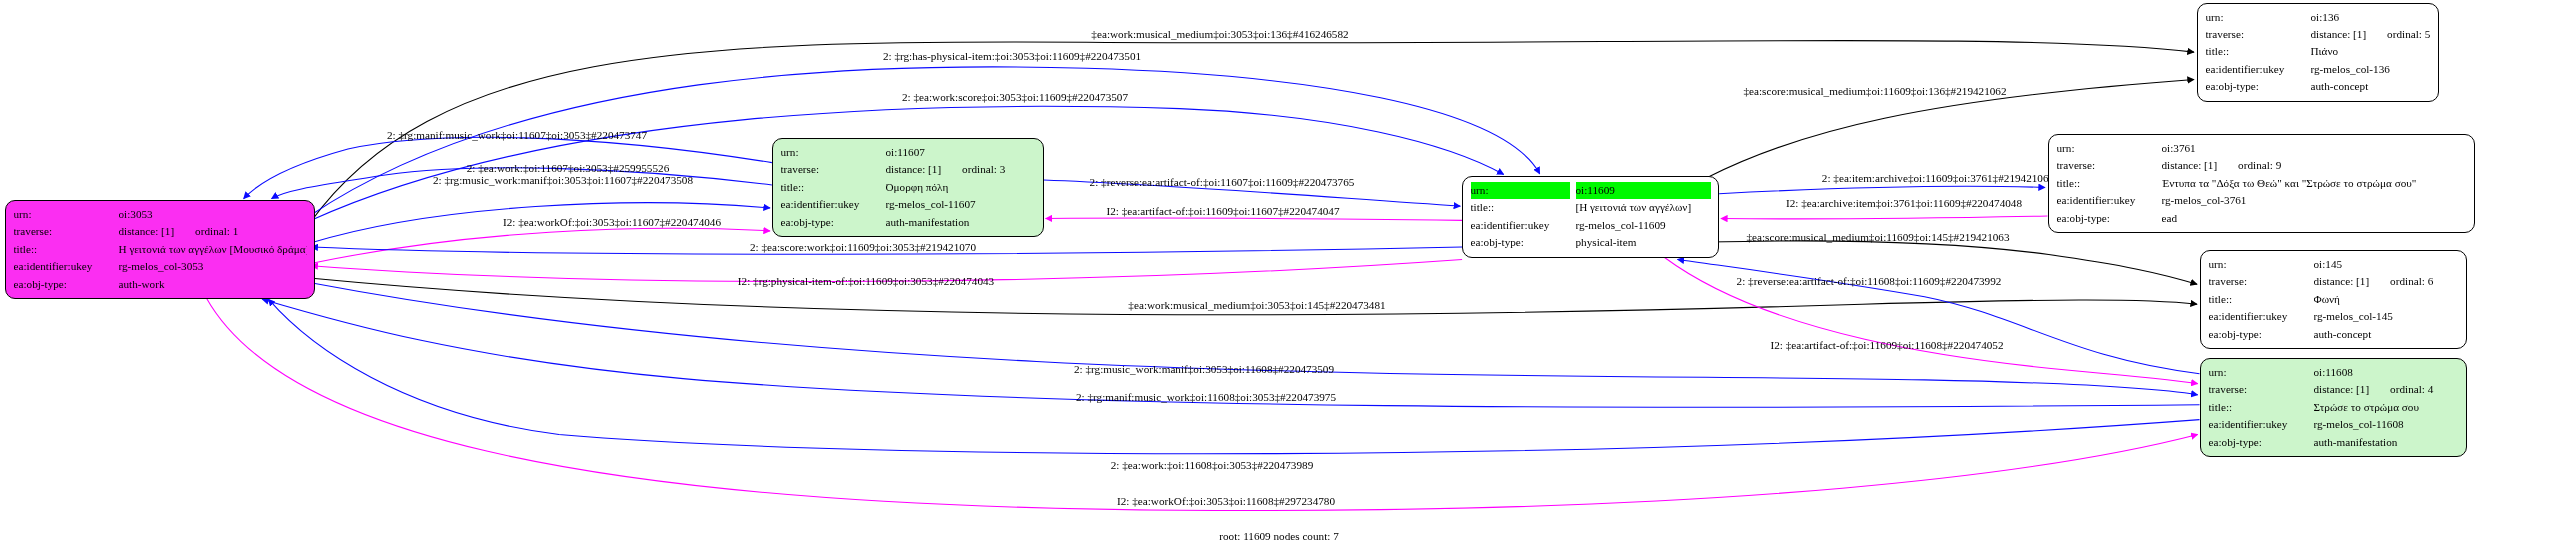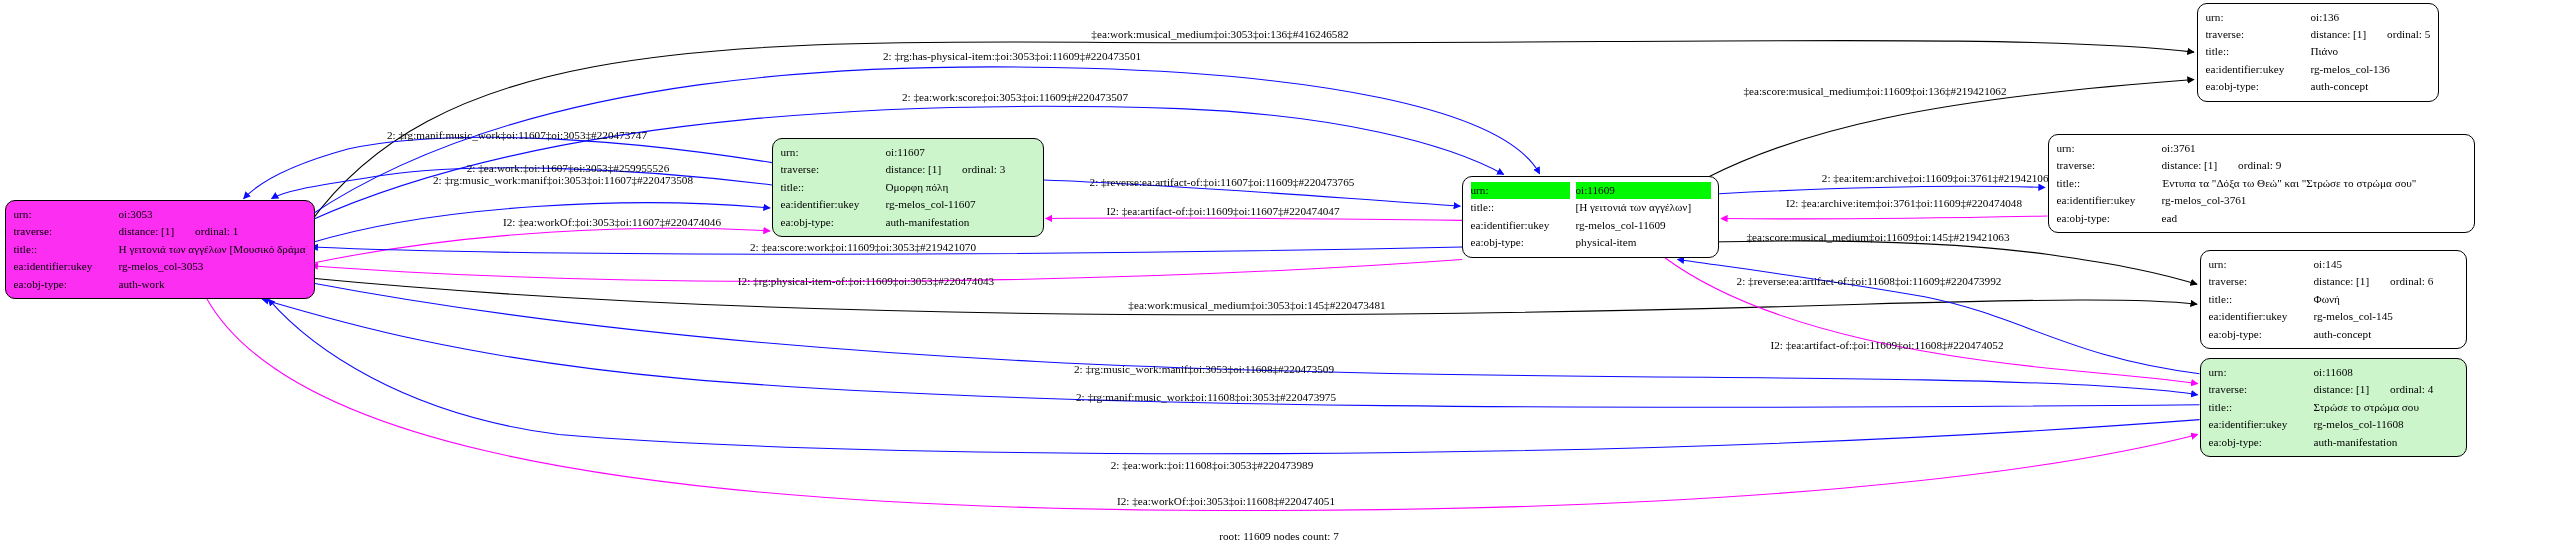--- a/index.html
+++ b/index.html
@@ -78,21 +78,21 @@
     <div class="edge-label" style="left: 1875px; top: 91px;">‡ea:score:musical_medium‡oi:11609‡oi:136‡#219421062</div>
     <div class="edge-label" style="left: 1938px; top: 178px;">2: ‡ea:item:archive‡oi:11609‡oi:3761‡#219421068</div>
     <div class="edge-label" style="left: 1904px; top: 203px;">I2: ‡ea:archive:item‡oi:3761‡oi:11609‡#220474048</div>
     <div class="edge-label" style="left: 1878px; top: 225px; margin-top: 12px;">‡ea:score:musical_medium‡oi:11609‡oi:145‡#219421063</div>
     <div class="edge-label" style="left: 1257px; top: 305px;">‡ea:work:musical_medium‡oi:3053‡oi:145‡#220473481</div>
     <div class="edge-label" style="left: 1869px; top: 281px;">2: ‡reverse:ea:artifact-of:‡oi:11608‡oi:11609‡#220473992</div>
     <div class="edge-label" style="left: 1887px; top: 345px;">I2: ‡ea:artifact-of:‡oi:11609‡oi:11608‡#220474052</div>
     <div class="edge-label" style="left: 1204px; top: 369px;">2: ‡rg:music_work:manif‡oi:3053‡oi:11608‡#220473509</div>
     <div class="edge-label" style="left: 1206px; top: 397px;">2: ‡rg:manif:music_work‡oi:11608‡oi:3053‡#220473975</div>
     <div class="edge-label" style="left: 1212px; top: 449px; margin-top: 16px;">2: ‡ea:work:‡oi:11608‡oi:3053‡#220473989</div>
-    <div class="edge-label" style="left: 1226px; top: 501px;">I2: ‡ea:workOf:‡oi:3053‡oi:11608‡#220474051</div>
+    <div class="edge-label" style="left: 1226px; top: 501px;">I2: ‡ea:workOf:‡oi:3053‡oi:11608‡#297234780</div>
   </div>
 
 <div class="node n-magenta" style="left:5px;top:200px;width:310px;">
   <div class="row">
       <span class="k">urn:</span>
       <span class="v">oi:3053</span>
     </div>
   <div class="row">
       <span class="k">traverse:</span>
       <span class="v"><span>distance: [1]</span><span class="ord">ordinal: 1</span></span>

